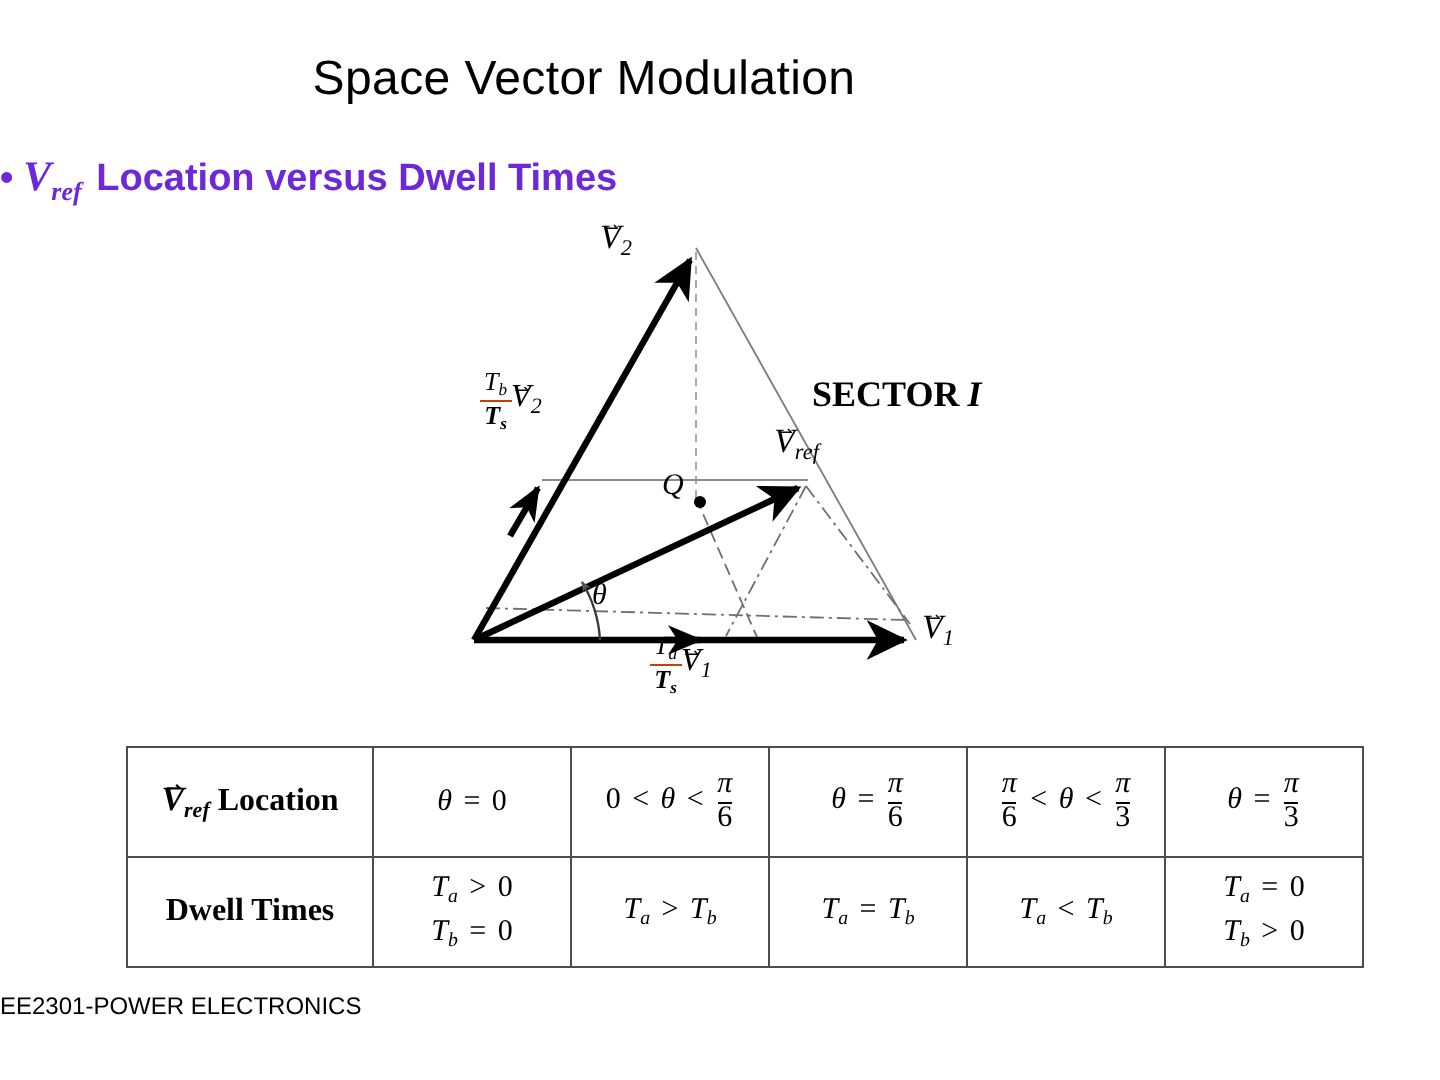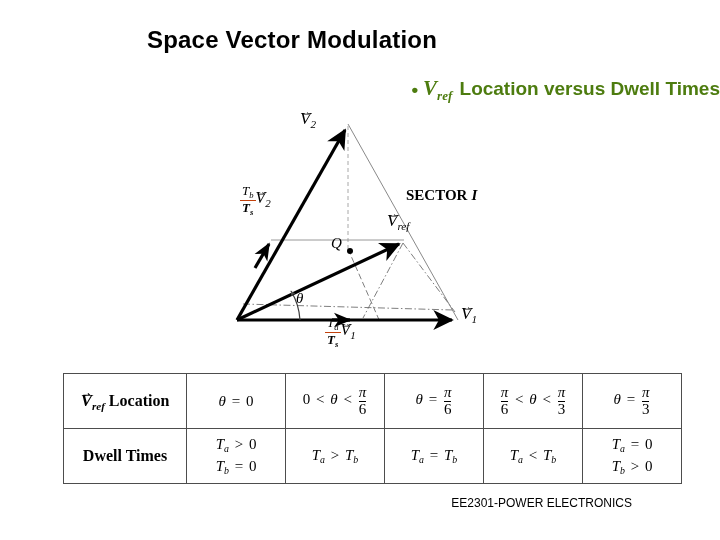--- a/index.html
+++ b/index.html
@@ -18,37 +18,37 @@
   }
 
   
   #slide-title {
     position: absolute;
     left: 0;
     top: 26px;
     width: 584px;
     text-align: center;
     font-family: "Liberation Sans", sans-serif;
-    font-weight: bold;
+    font-weight: normal;
     font-size: 24px;
     letter-spacing: 0.2px;
     color: #000;
   }
 
   
   #bullet-line {
     position: absolute;
     left: 0;
     top: 76px;
     width: 720px;
-    text-align: right;
+    text-align: left;
     font-family: "Liberation Sans", sans-serif;
     font-weight: bold;
     font-size: 19px;
-    color: #4d7c0f;
+    color: #6d28d9;
     white-space: nowrap;
   }
   #bullet-line .bullet-dot {
     font-size: 19px;
     vertical-align: middle;
     margin-right: 5px;
   }
   #bullet-line .vsym {
     font-style: italic;
     font-family: "Liberation Serif", serif;
@@ -111,21 +111,21 @@
     text-align: center;
     font-style: italic;
     line-height: 1.04;
   }
   .frac .num { display: block; padding: 0 2px; }
   .frac .den { display: block; border-top: 1px solid #c2410c; padding: 0 2px; font-weight: bold; }
 
   #label-v2      { left: 300px; top: 110px;  font-size: 17px; }
   #label-v1      { left: 461px; top: 305px;  font-size: 17px; }
   #label-vref    { left: 387px; top: 212px;  font-size: 17px; }
-  #label-sector  { left: 406px; top: 188px;  font-size: 15px;
+  #label-sector  { left: 406px; top: 188px;  font-size: 18px;
                    font-family: "Liberation Serif", serif; font-weight: bold; }
   #label-sector .rn { font-style: italic; font-weight: bold; padding-left: 4px; }
   #label-q       { left: 331px; top: 236px;  font-size: 15px; font-style: italic; }
   #label-theta   { left: 296px; top: 291px;  font-size: 15px; font-style: italic; }
   #label-tbv2    { left: 240px; top: 184px;  font-size: 13px; }
   #label-tav1    { left: 325px; top: 316px;  font-size: 13px; }
 
   
   #dwell-table {
     position: absolute;
@@ -174,21 +174,21 @@
   }
   .inlfrac .num { display: block; }
   .inlfrac .den { display: block; border-top: 1px solid #000; font-style: normal; }
 
   
   #footer {
     position: absolute;
     left: 0;
     top: 496px;
     width: 632px;
-    text-align: right;
+    text-align: left;
     font-family: "Liberation Sans", sans-serif;
     font-size: 12px;
     color: #000;
   }
 </style>
 </head>
 <body>
 
 <div id="slide-title">Space Vector Modulation</div>
 

